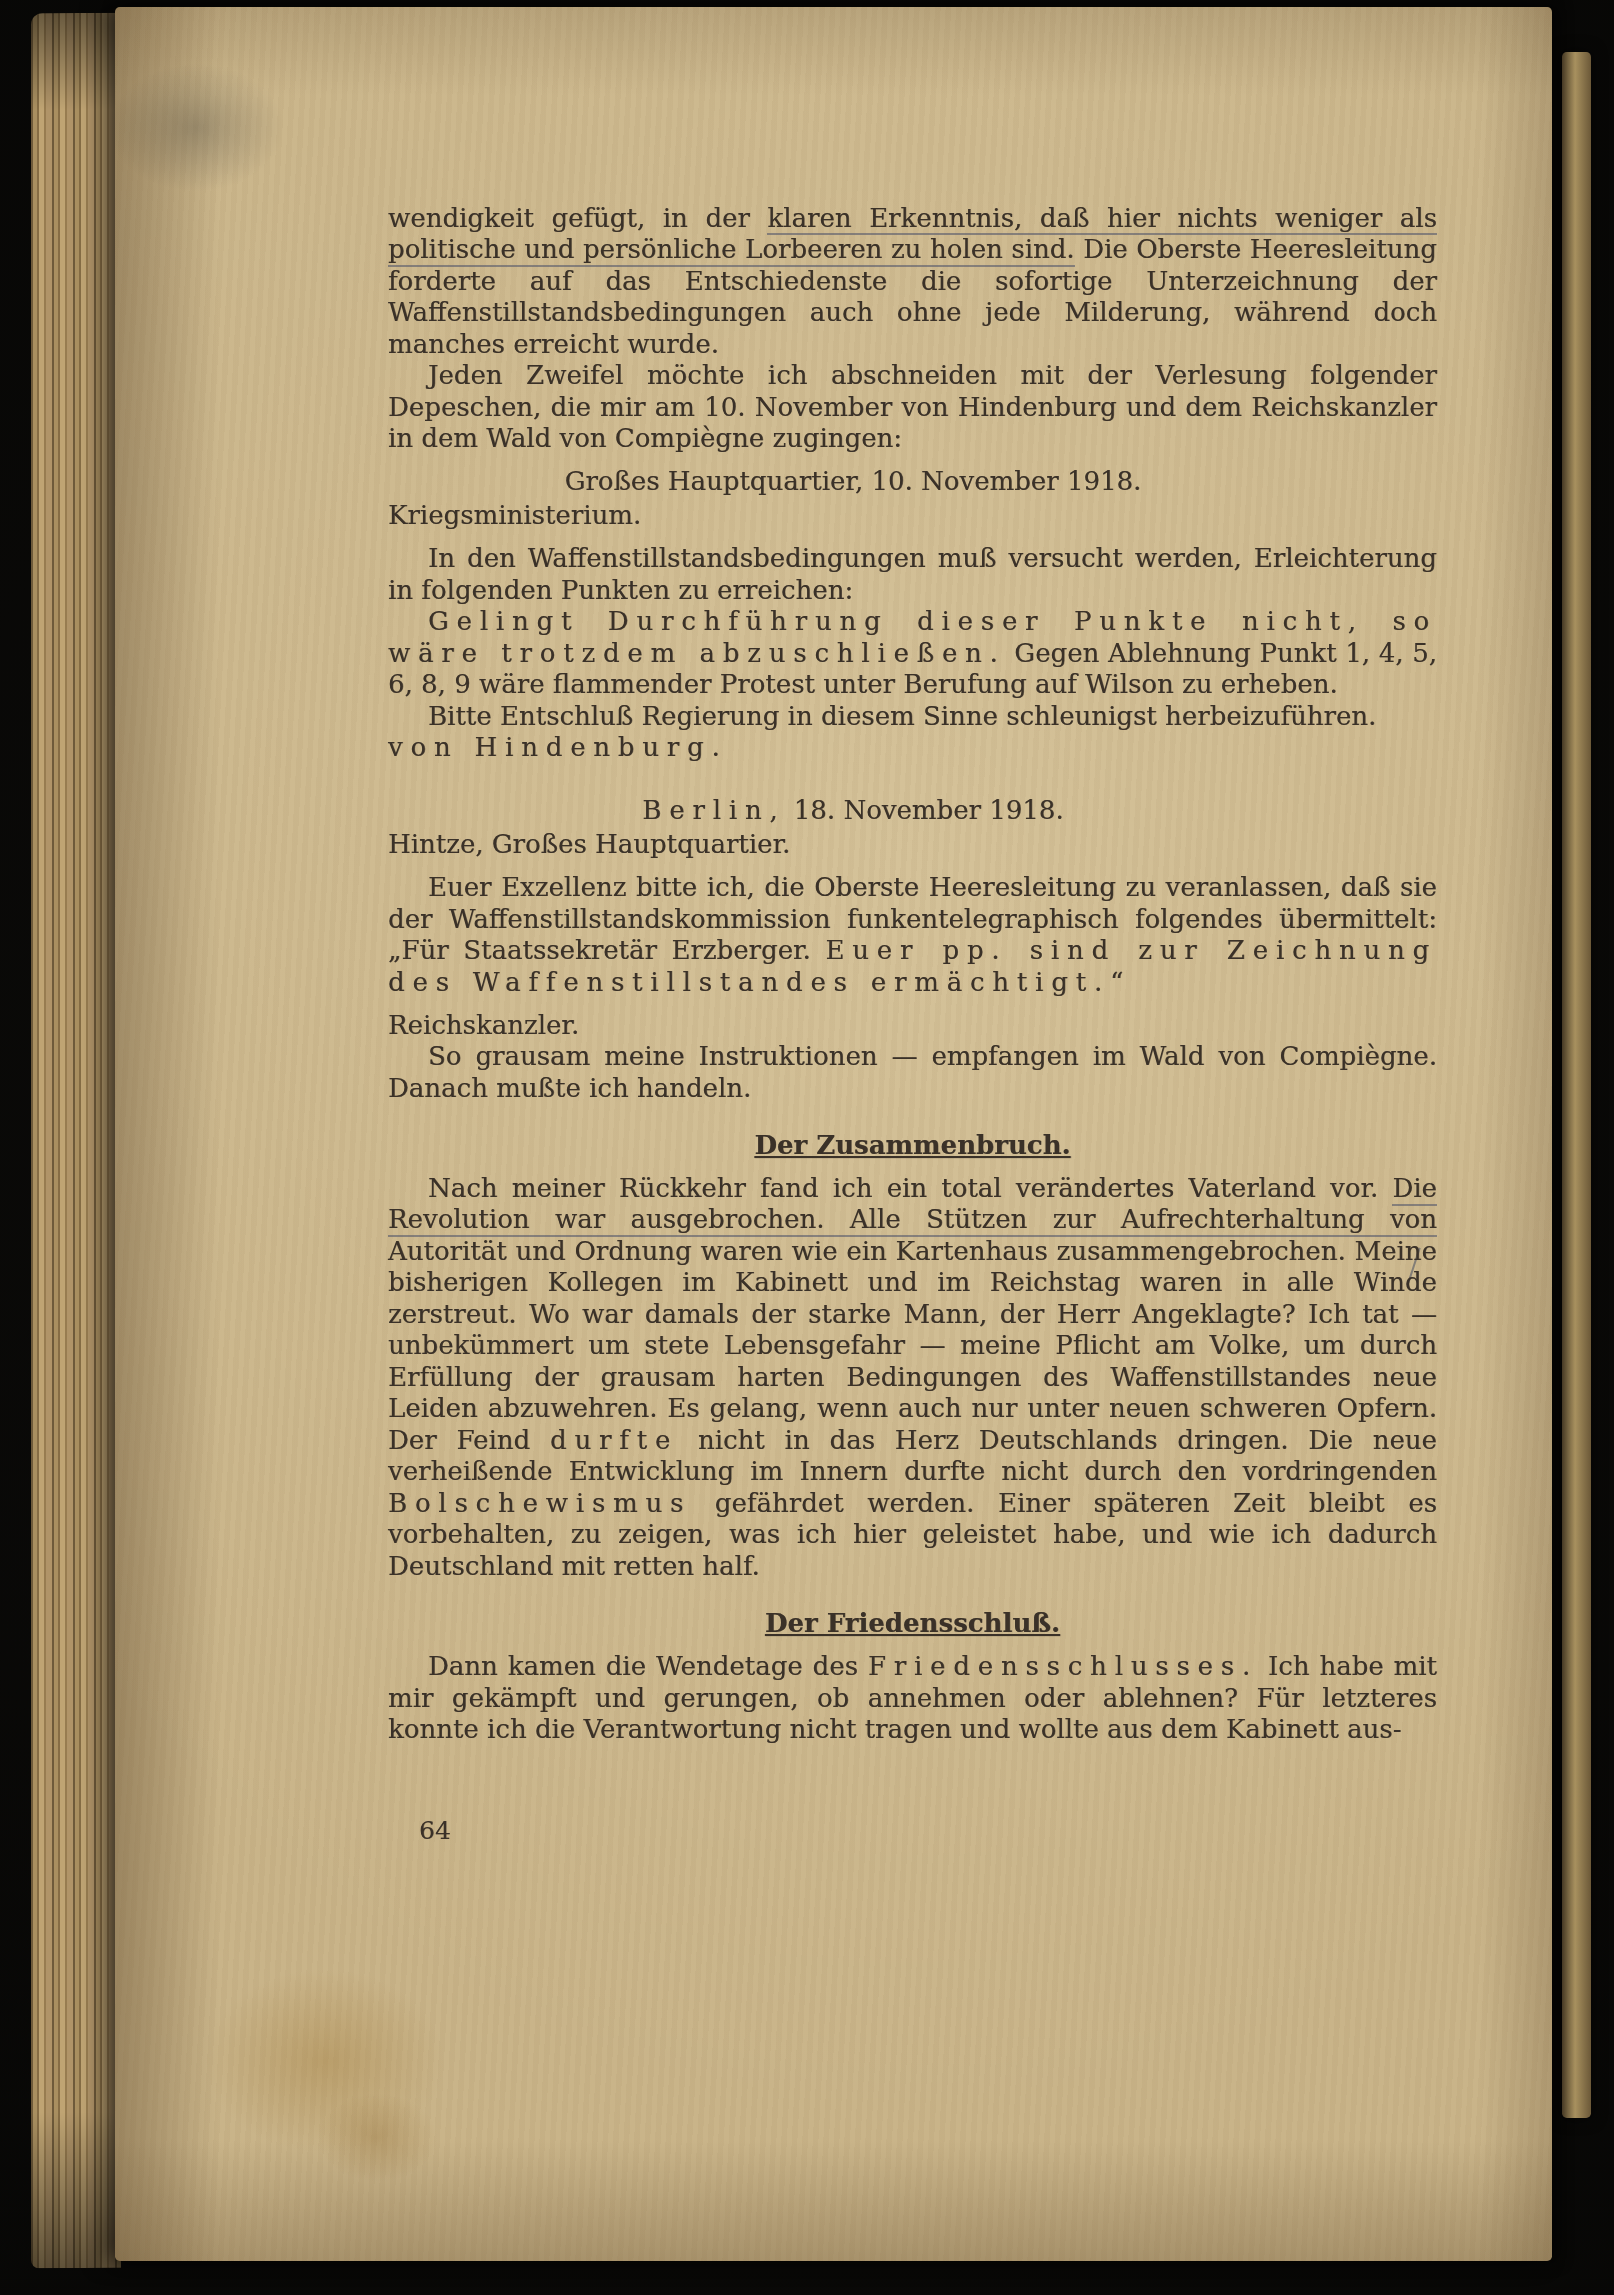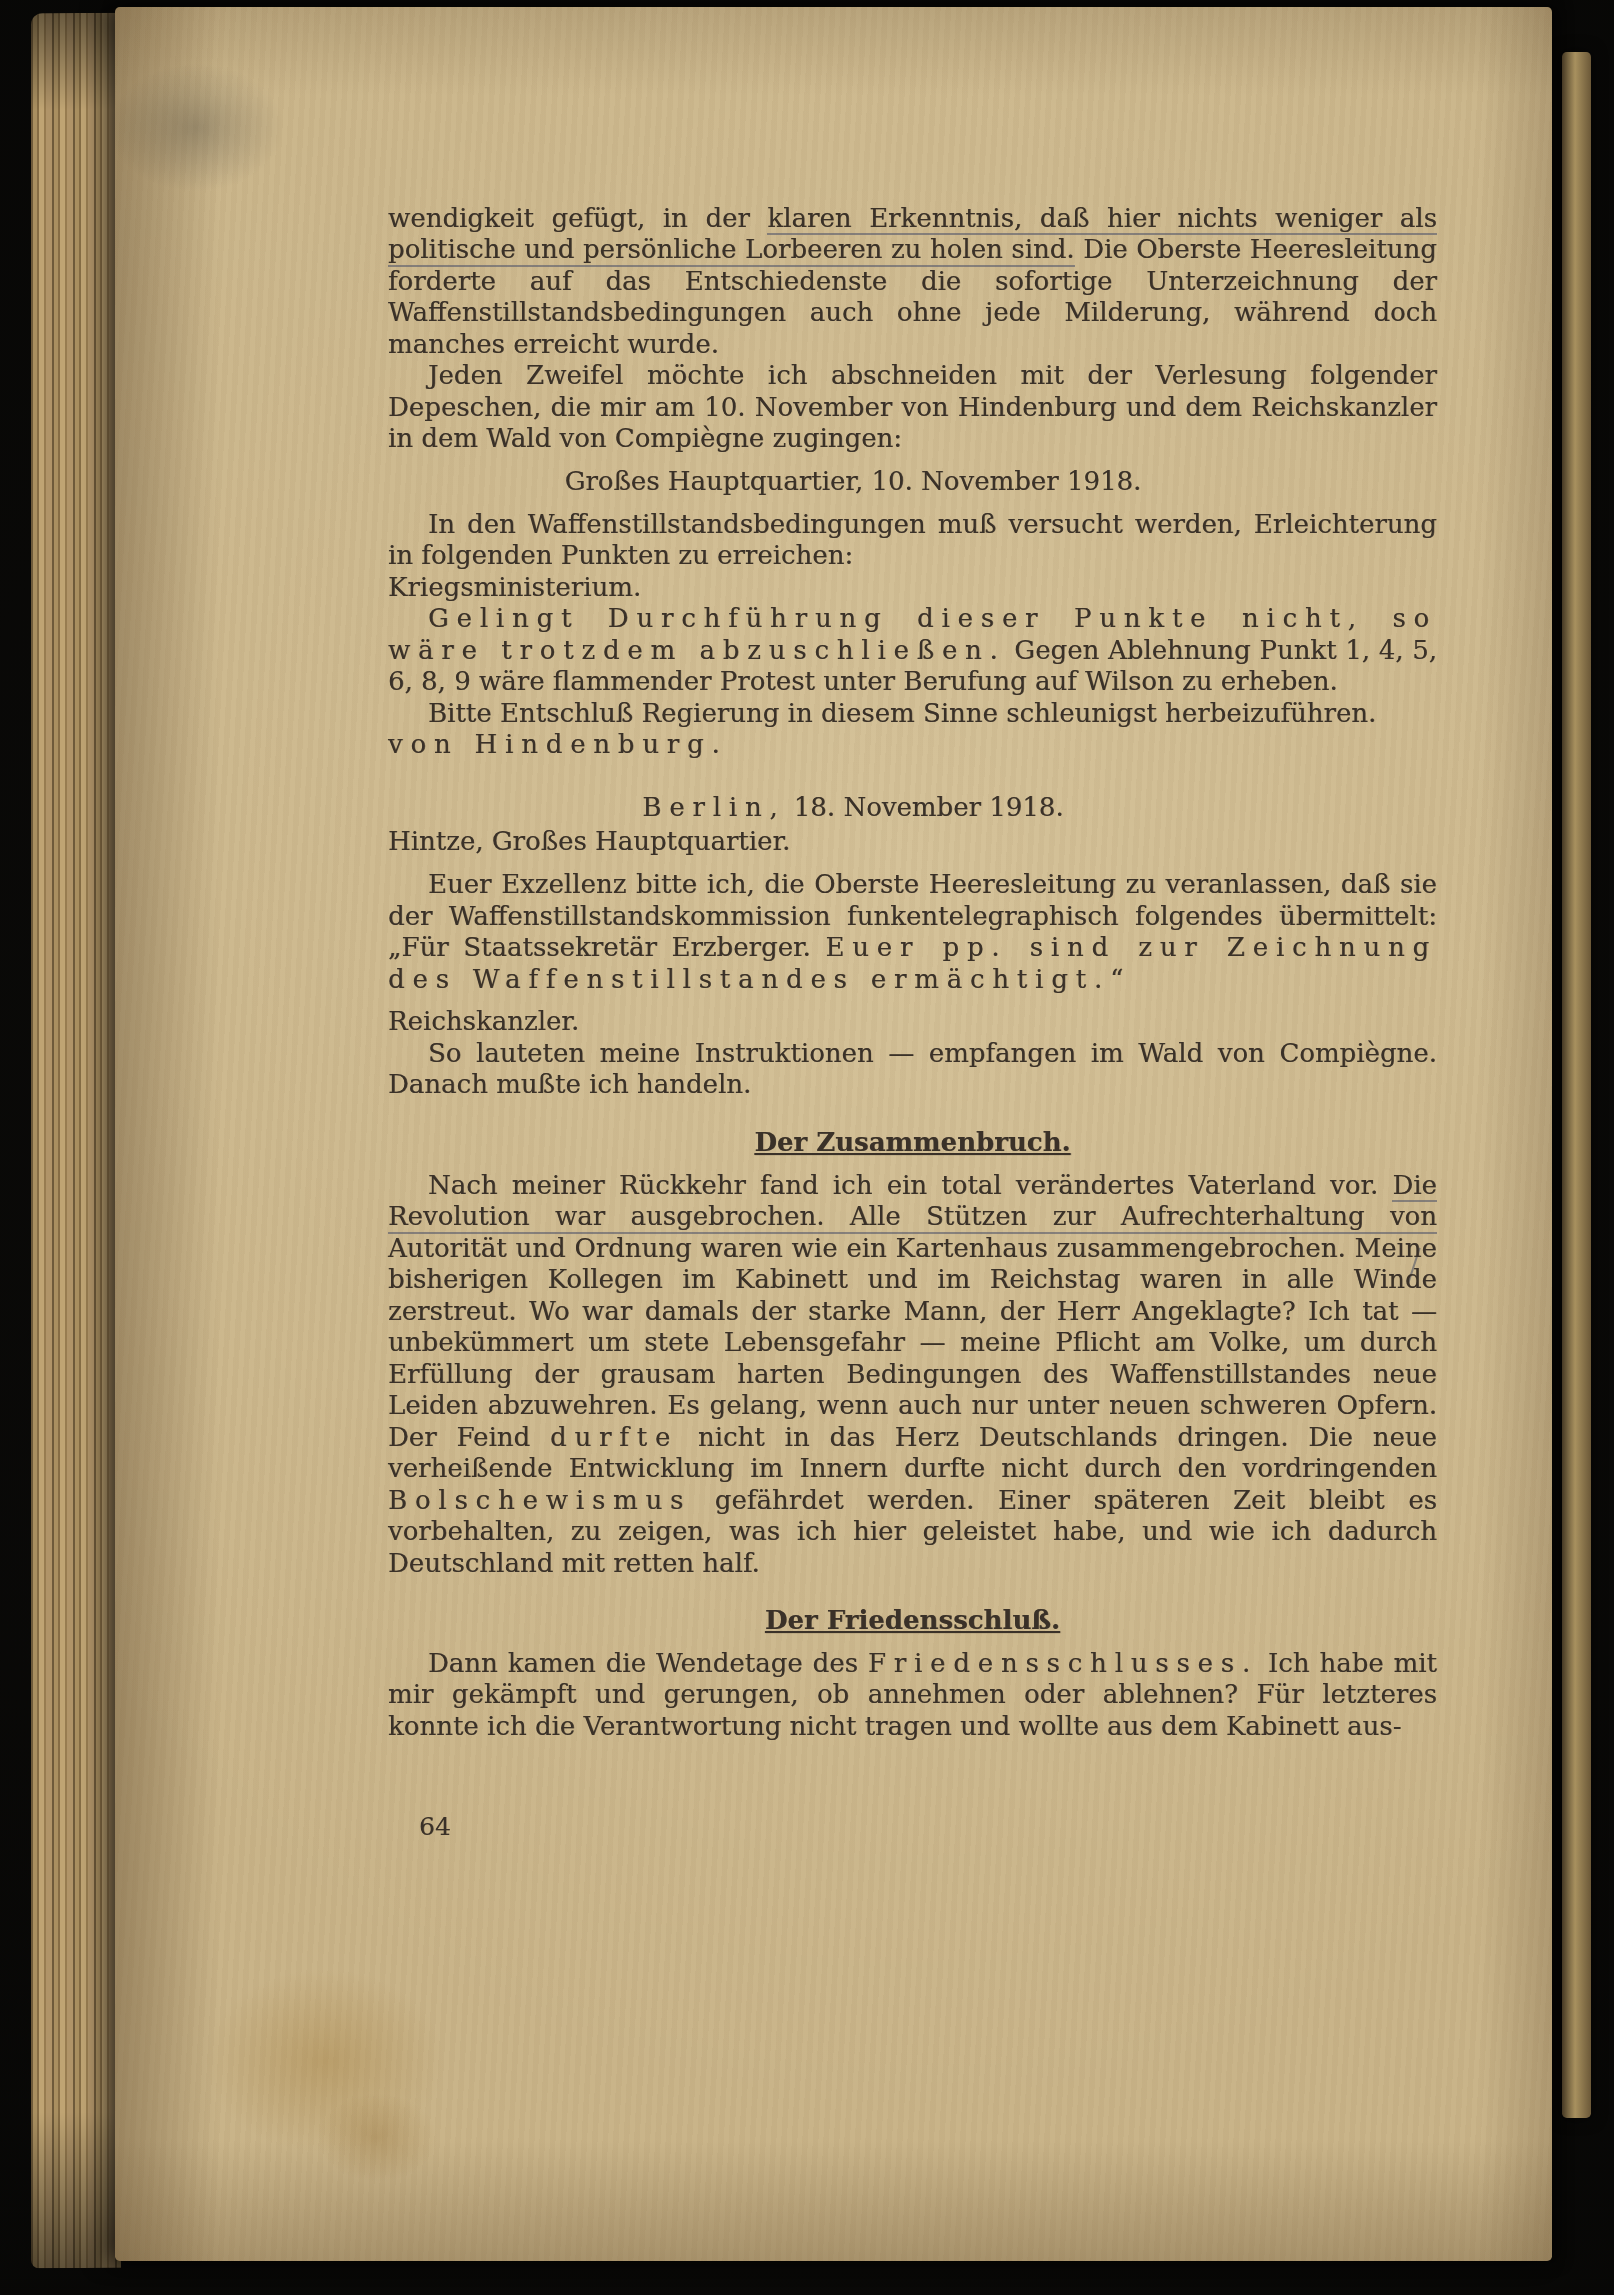--- a/index.html
+++ b/index.html
@@ -81,30 +81,30 @@
     <div class="stain stain-3"></div>
     <div class="stain stain-1"></div>
     <div class="stain stain-2"></div>
     <div class="pencil-mark"></div>
 
     <div class="text-col">
 
     <p class="blk cont"><span class="seg-n">wendigkeit gefügt, in der </span><span class="seg-u">klaren Erkenntnis, daß hier nichts weniger als politische und persönliche Lorbeeren zu holen sind.</span><span class="seg-n"> Die Oberste Heeresleitung forderte auf das Entschiedenste die sofortige Unterzeichnung der Waffenstillstandsbedingungen auch ohne jede Milderung, während doch manches erreicht wurde.</span></p>
         <p class="blk para"><span class="seg-n">Jeden Zweifel möchte ich abschneiden mit der Verlesung folgender Depeschen, die mir am 10. November von Hindenburg und dem Reichskanzler in dem Wald von Compiègne zugingen:</span></p>
         <p class="blk dateline gap-sm"><span class="seg-n">Großes Hauptquartier, 10. November 1918.</span></p>
+        <p class="blk cont"><span class="seg-n">Kriegsministerium.</span></p>
         <p class="blk para gap-sm"><span class="seg-n">In den Waffenstillstandsbedingungen muß versucht werden, Erleichterung in folgenden Punkten zu erreichen:</span></p>
-        <p class="blk cont"><span class="seg-n">Kriegsministerium.</span></p>
         <p class="blk para"><span class="seg-s">Gelingt Durchführung dieser Punkte nicht, so wäre trotzdem abzuschließen.</span><span class="seg-n"> Gegen Ablehnung Punkt 1, 4, 5, 6, 8, 9 wäre flammender Protest unter Berufung auf Wilson zu erheben.</span></p>
         <p class="blk para"><span class="seg-n">Bitte Entschluß Regierung in diesem Sinne schleunigst herbeizuführen.</span></p>
         <p class="blk center"><span class="seg-s">von Hindenburg.</span></p>
         <p class="blk dateline gap-lg"><span class="seg-s">Berlin,</span><span class="seg-n"> 18. November 1918.</span></p>
         <p class="blk cont"><span class="seg-n">Hintze, Großes Hauptquartier.</span></p>
         <p class="blk para gap-sm"><span class="seg-n">Euer Exzellenz bitte ich, die Oberste Heeresleitung zu veranlassen, daß sie der Waffenstillstandskommission funkentelegraphisch folgendes übermittelt: „Für Staatssekretär Erzberger. </span><span class="seg-s">Euer pp. sind zur Zeichnung des Waffenstillstandes ermächtigt.“</span></p>
         <p class="blk center gap-sm"><span class="seg-n">Reichskanzler.</span></p>
-        <p class="blk para"><span class="seg-n">So lauteten meine Instruktionen — empfangen im Wald von Compiègne. Danach mußte ich handeln.</span></p>
+        <p class="blk para"><span class="seg-n">So grausam meine Instruktionen — empfangen im Wald von Compiègne. Danach mußte ich handeln.</span></p>
         <h2 class="blk heading"><span class="seg-n">Der Zusammenbruch.</span></h2>
         <p class="blk para"><span class="seg-n">Nach meiner Rückkehr fand ich ein total verändertes Vaterland vor. </span><span class="seg-u">Die Revolution war ausgebrochen. Alle Stützen zur Aufrechterhaltung von</span><span class="seg-n"> Autorität und Ordnung waren wie ein Kartenhaus zusammengebrochen. Meine bisherigen Kollegen im Kabinett und im Reichstag waren in alle Winde zerstreut. Wo war damals der starke Mann, der Herr Angeklagte? Ich tat — unbekümmert um stete Lebensgefahr — meine Pflicht am Volke, um durch Erfüllung der grausam harten Bedingungen des Waffenstillstandes neue Leiden abzuwehren. Es gelang, wenn auch nur unter neuen schweren Opfern. Der Feind </span><span class="seg-s">durfte</span><span class="seg-n"> nicht in das Herz Deutschlands dringen. Die neue verheißende Entwicklung im Innern durfte nicht durch den vordringenden </span><span class="seg-s">Bolschewismus</span><span class="seg-n"> gefährdet werden. Einer späteren Zeit bleibt es vorbehalten, zu zeigen, was ich hier geleistet habe, und wie ich dadurch Deutschland mit retten half.</span></p>
         <h2 class="blk heading"><span class="seg-n">Der Friedensschluß.</span></h2>
         <p class="blk para"><span class="seg-n">Dann kamen die Wendetage des </span><span class="seg-s">Friedensschlusses.</span><span class="seg-n"> Ich habe mit mir gekämpft und gerungen, ob annehmen oder ablehnen? Für letzteres konnte ich die Verantwortung nicht tragen und wollte aus dem Kabinett aus-</span></p>
         <p class="blk cont page-number">64</p>
       </div>
 
   </div>
 </div>
 

